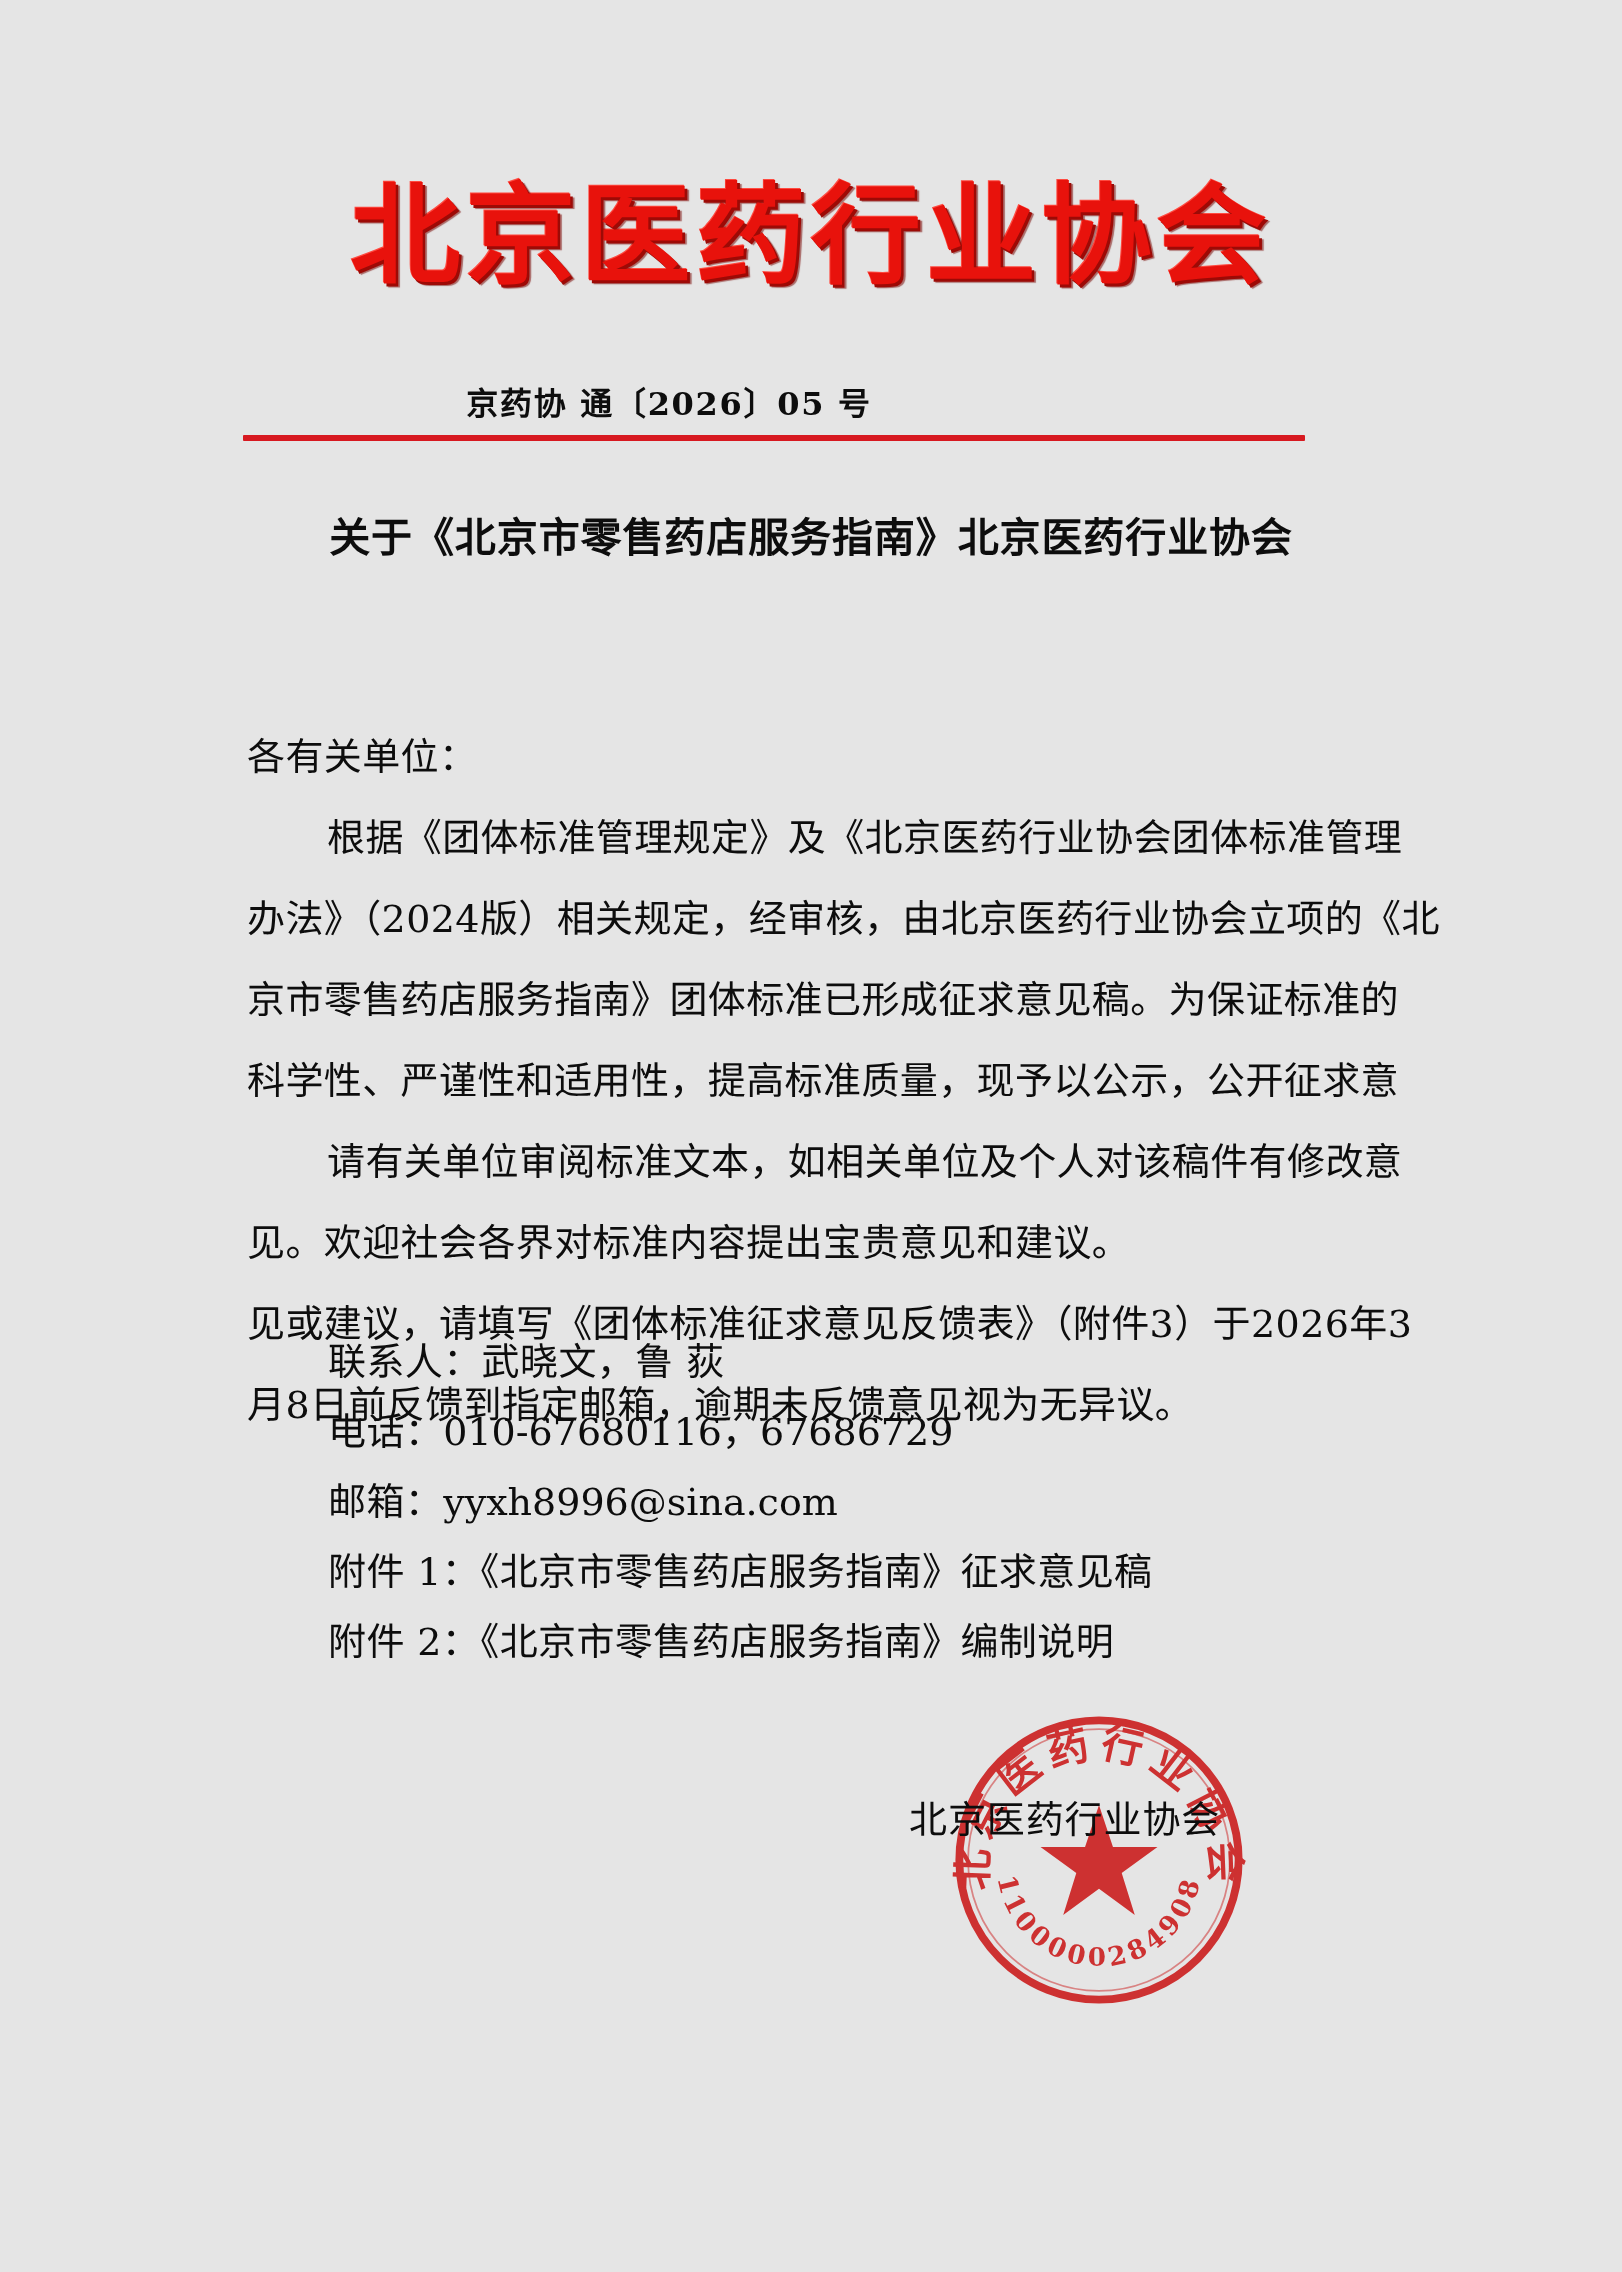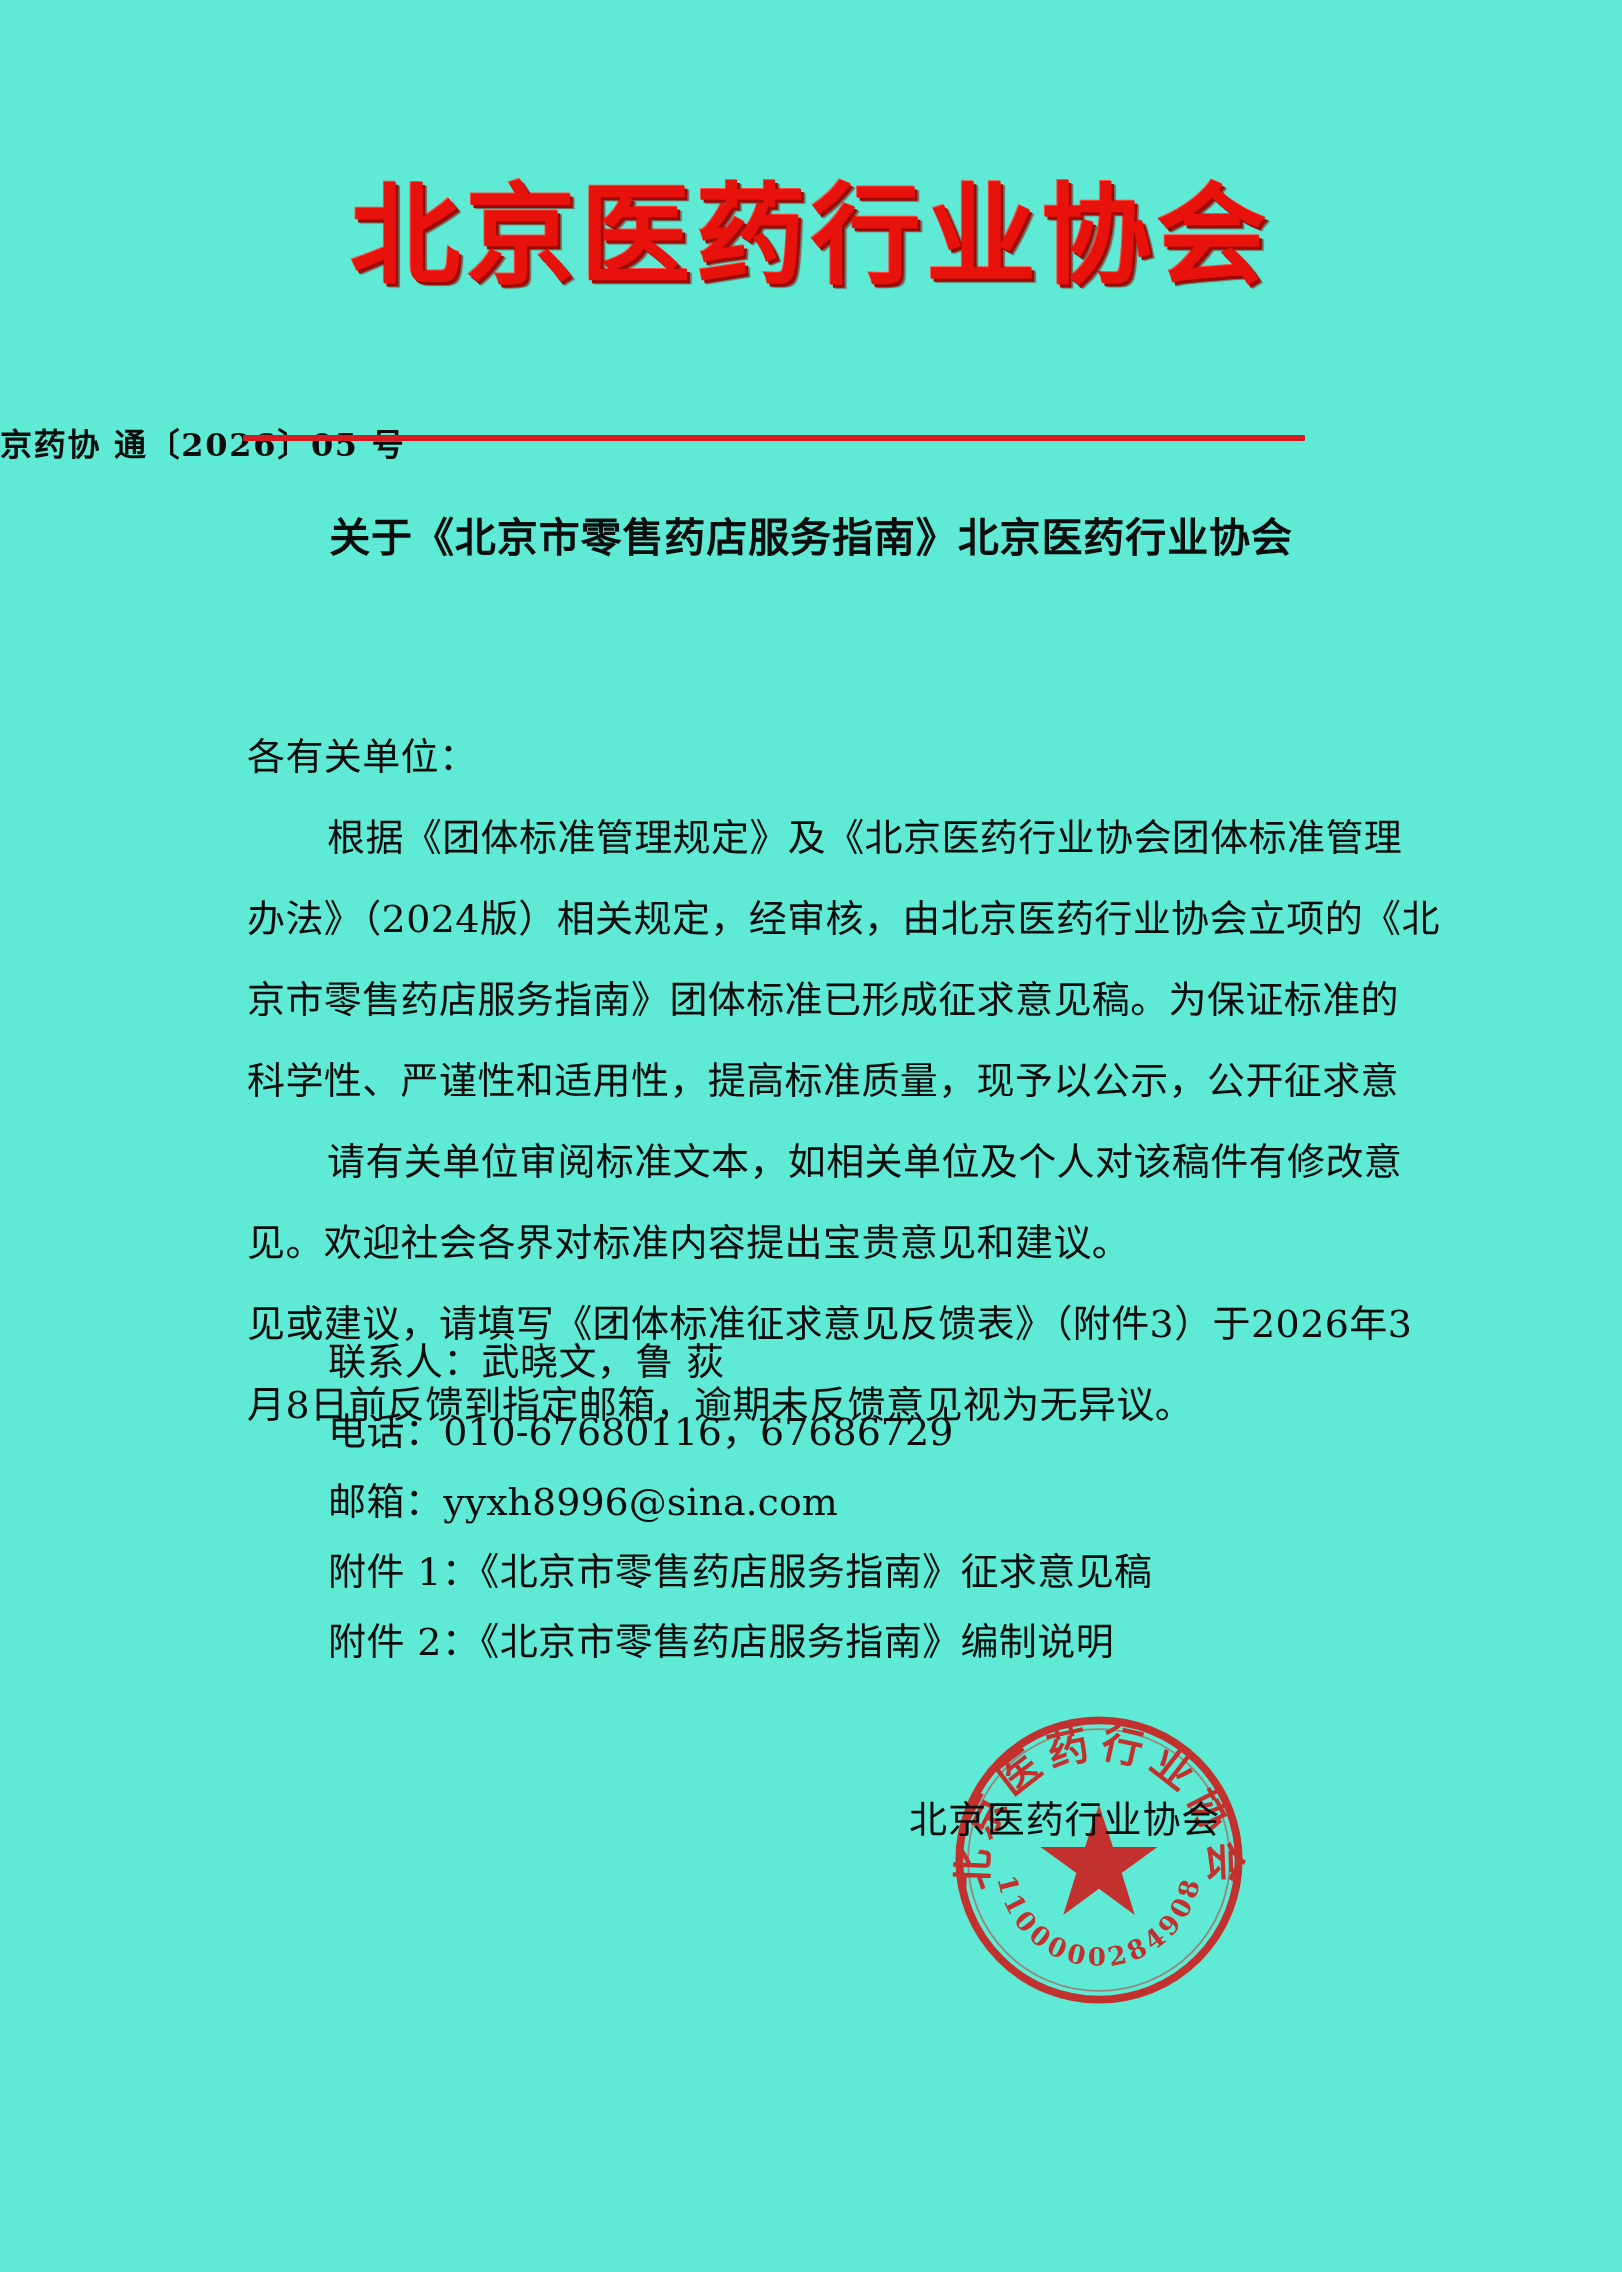--- a/index.html
+++ b/index.html
@@ -11,21 +11,21 @@
   body {
     font-family: "DejaVu Serif", "Liberation Serif", serif;
     color: #111111;
   }
 
   .page {
     position: relative;
     width: 1622px;
     height: 2273px;
     margin: 0 auto;
-    background: #5eead4;
+    background: #e5e5e5;
     overflow: hidden;
     box-sizing: border-box;
   }
 
   
   .letterhead {
     position: absolute;
     left: 0;
     top: 171px;
     width: 1622px;
@@ -45,22 +45,21 @@
       -0.9px -0.9px 0 #ff4a40;
     white-space: nowrap;
   }
 
   
   .doc-number-row {
     position: absolute;
     left: 0;
     top: 378px;
     width: 1338px;
-    text-align: left;
-    margin-top: 41px;
+    text-align: center;
   }
   .doc-number {
     display: inline-block;
     font-family: "DejaVu Serif", "Liberation Serif", serif;
     font-size: 32px;
     font-weight: 700;
     letter-spacing: 1.7px;
     color: #0d0d0d;
     white-space: nowrap;
   }

